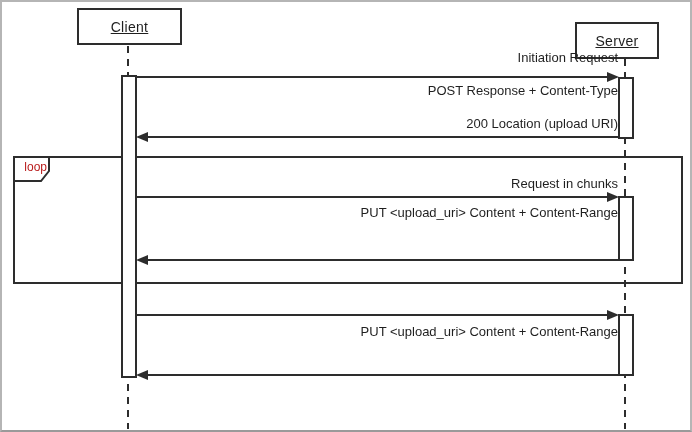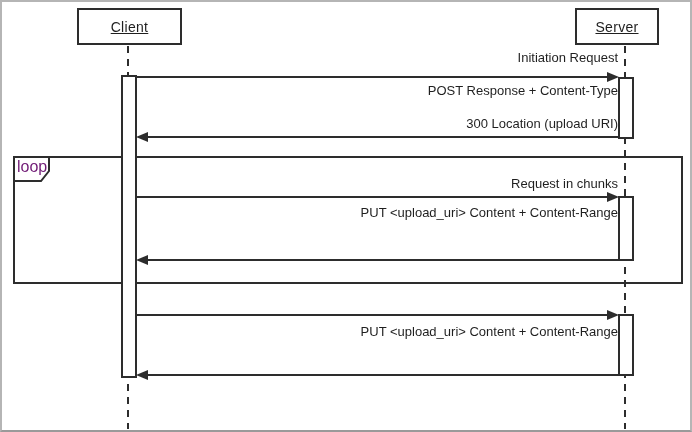--- a/index.html
+++ b/index.html
@@ -24,21 +24,21 @@
   }
   .actor {
     position: absolute;
     border: 2px solid #2d2d2d;
     background: #ffffff;
     display: flex;
     align-items: center;
     justify-content: center;
   }
   .actor-client { left: 75px; top: 6px; width: 105px; height: 37px; }
-  .actor-server { left: 573px; top: 6px; width: 84px; height: 37px; }
+  .actor-server { left: 573px; top: 20px; width: 84px; height: 37px; }
   .actor-label {
     font-size: 14px;
     text-decoration: underline;
     color: #1f1f1f;
     letter-spacing: 0.3px;
     text-align: center;
   }
   .msg {
     position: absolute;
     left: 136px;
@@ -47,24 +47,24 @@
     font-size: 13px;
     line-height: 15px;
     color: #1f1f1f;
     white-space: nowrap;
   }
   .loop-label {
     position: absolute;
     left: 15px;
     top: 158px;
     width: 30px;
-    text-align: left;
-    font-size: 16px;
+    text-align: right;
+    font-size: 12px;
     line-height: 14px;
-    color: #701a75;
+    color: #b91c1c;
   }
 </style>
 </head>
 <body>
 
 <div class="canvas">
 
   <svg class="layer" viewBox="0 0 692 432">
 
     <line x1="126" y1="44" x2="126" y2="427" stroke="#2d2d2d" stroke-width="2" stroke-dasharray="7 6"></line>
@@ -98,20 +98,20 @@
     <span class="actor-label">Client</span>
   </div>
   <div class="actor actor-server">
     <span class="actor-label">Server</span>
   </div>
 
   <div class="loop-label">loop</div>
 
   <div class="msg" style="top:48px">Initiation Request</div>
   <div class="msg" style="top:81px">POST Response + Content-Type</div>
-  <div class="msg" style="top:114px">300 Location (upload URI)</div>
+  <div class="msg" style="top:114px">200 Location (upload URI)</div>
 
   <div class="msg" style="top:174px">Request in chunks</div>
   <div class="msg" style="top:203px">PUT &lt;upload_uri&gt; Content + Content-Range</div>
 
   <div class="msg" style="top:322px">PUT &lt;upload_uri&gt; Content + Content-Range</div>
 
 </div>
 
 </body></html>

